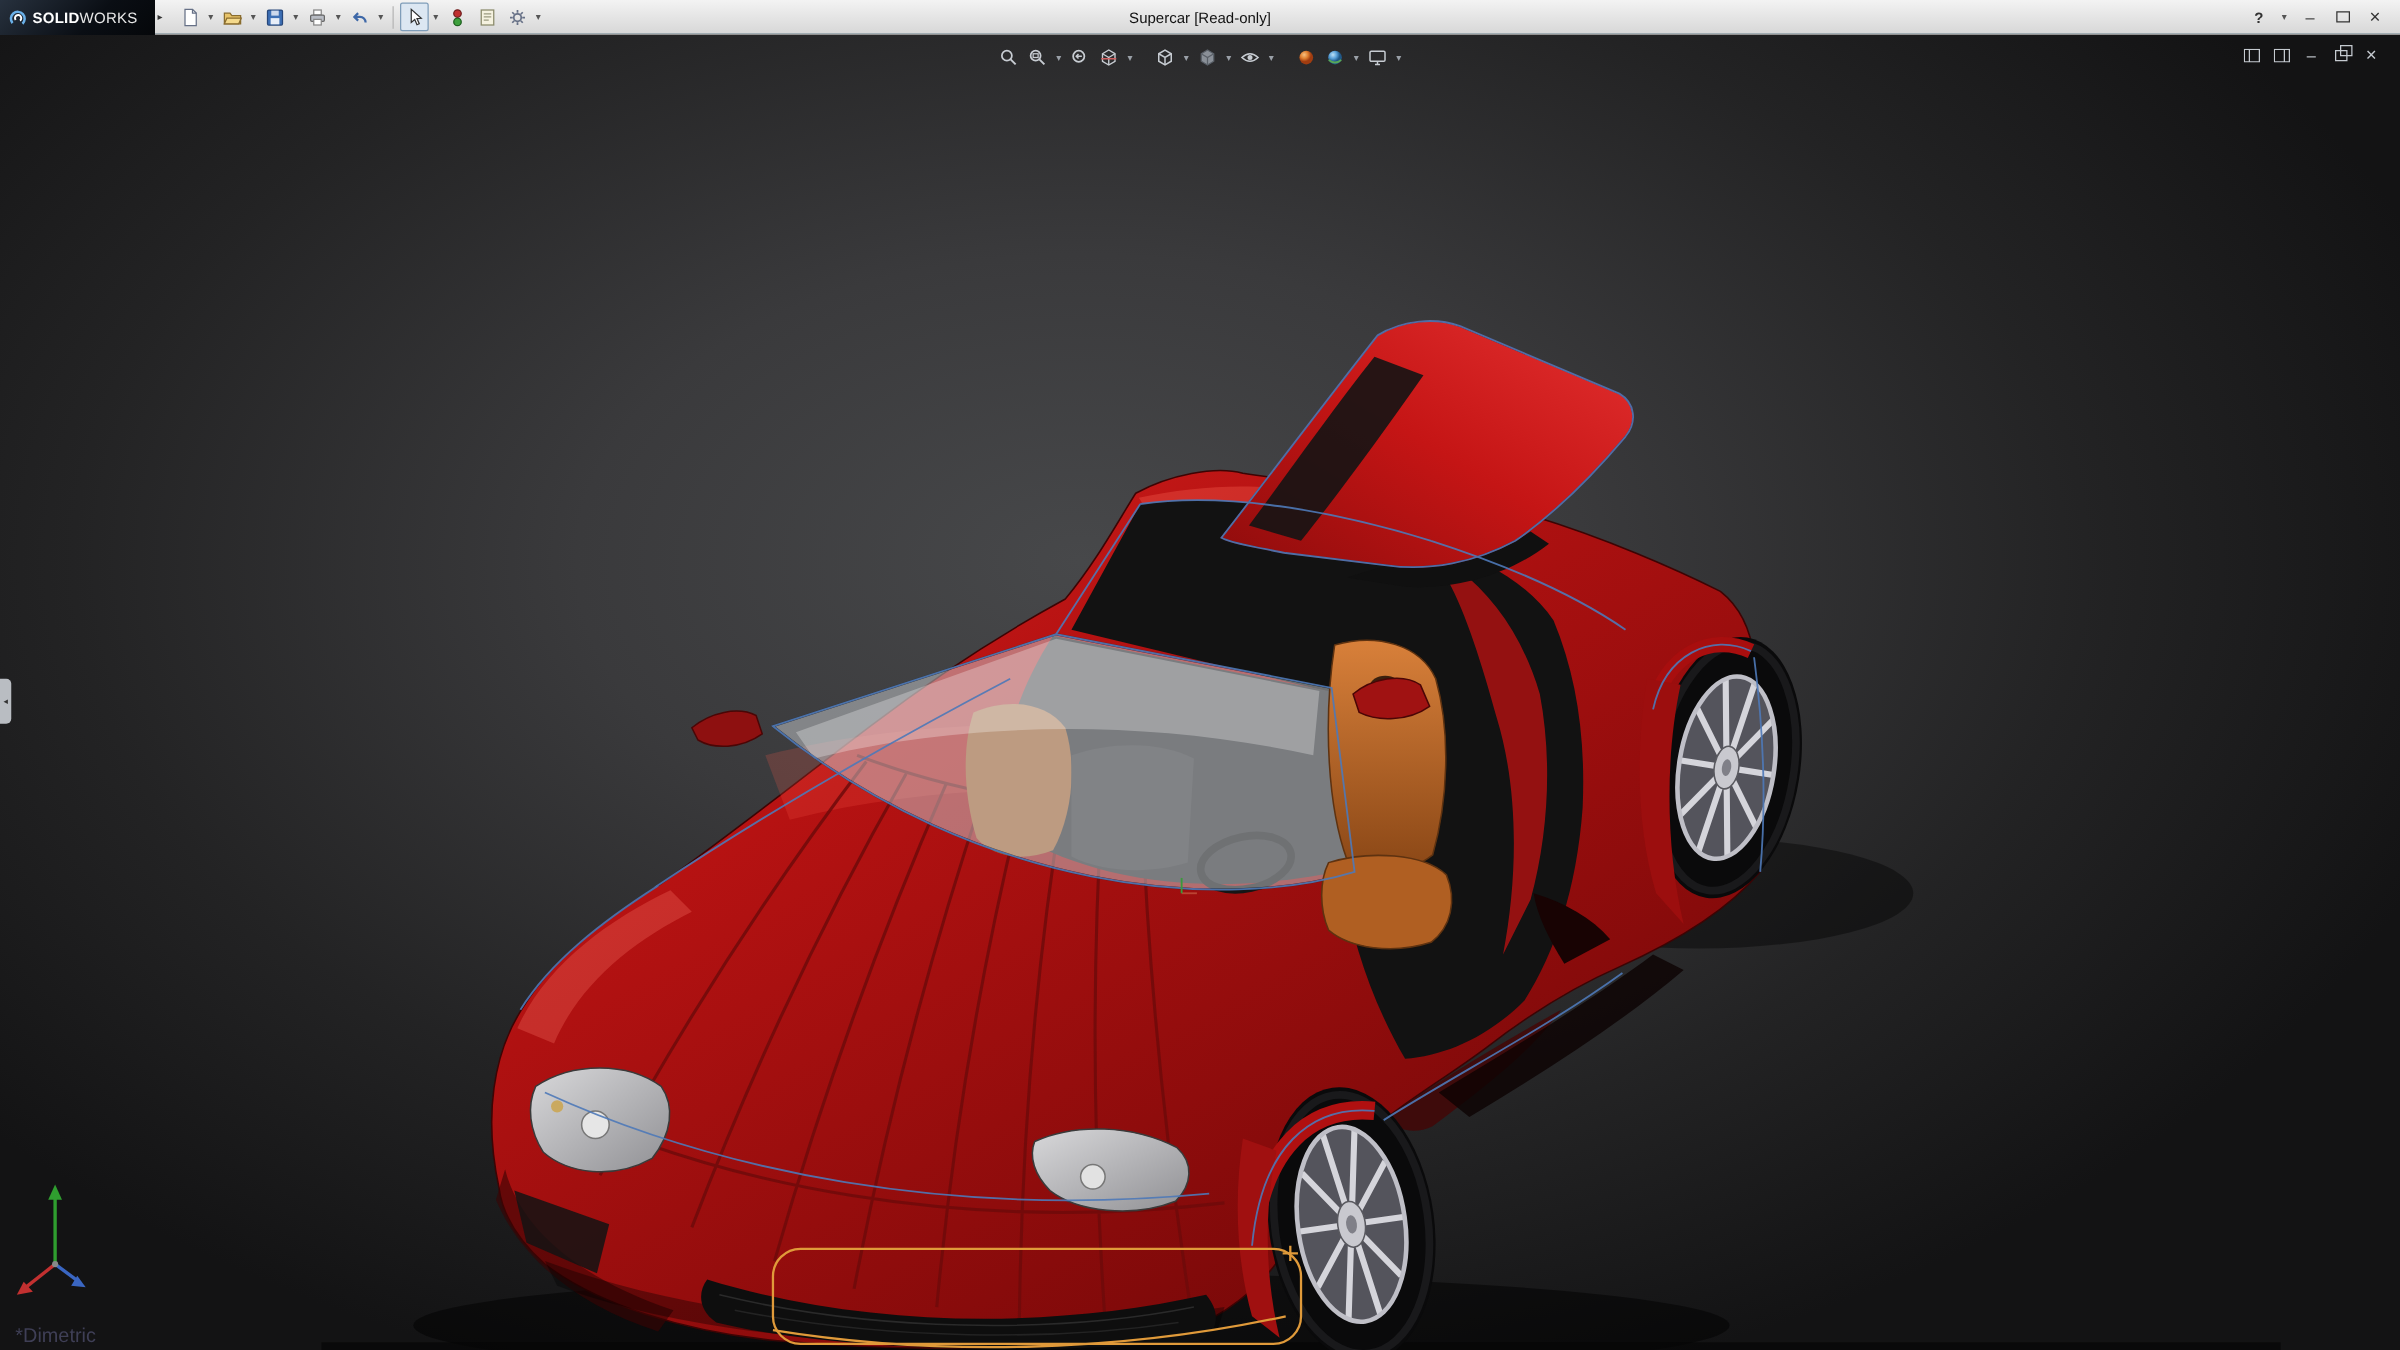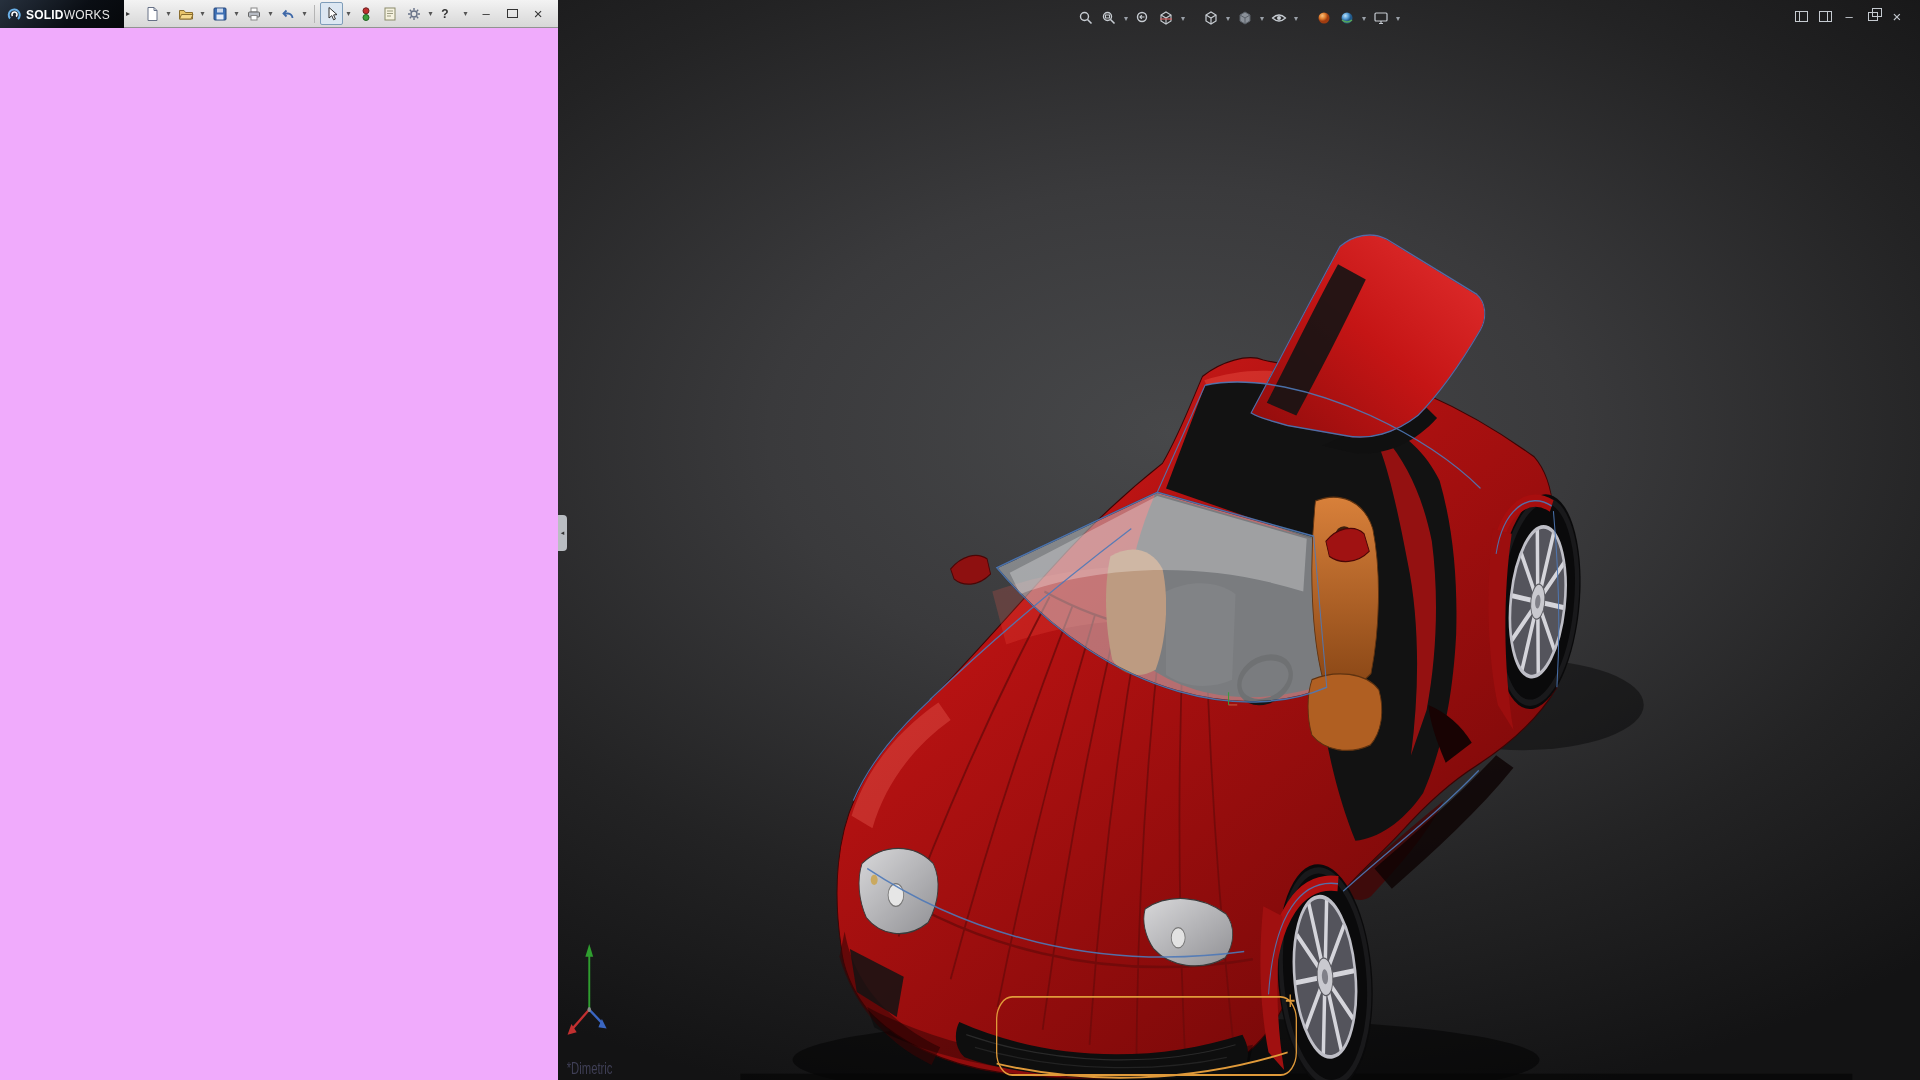--- a/index.html
+++ b/index.html
@@ -1,17 +1,17 @@
 <!DOCTYPE html>
 <html><head>
 <meta charset="utf-8">
 <style>
   * { box-sizing: border-box; margin: 0; padding: 0; }
   html, body { width: 1920px; height: 1080px; overflow: hidden; font-family: "Liberation Sans", sans-serif; }
-  .app { width: 1920px; height: 1080px; display: flex; flex-direction: row; background: #f0abfc; }
+  .app { width: 1920px; height: 1080px; display: flex; flex-direction: column; background: #0c4a6e; }
 
   
   .titlebar {
     height: 28px; flex: 0 0 28px;
     background: linear-gradient(#f3f3f3, #d7d7d7);
     border-bottom: 1px solid #929292;
     display: flex; align-items: center;
     position: relative;
   }
   .logo {
@@ -154,20 +154,21 @@
 
       <span class="tbtn">
         <svg width="16" height="16" viewBox="0 0 16 16">
           <circle cx="8" cy="8" r="3" fill="none" stroke="#667086" stroke-width="1.4"></circle>
           <path stroke="#667086" stroke-width="1.4" d="M8 2v2.2M8 11.8V14M2 8h2.2M11.8 8H14M3.8 3.8l1.6 1.6M10.6 10.6l1.6 1.6M12.2 3.8l-1.6 1.6M5.4 10.6l-1.6 1.6"></path>
         </svg>
       </span>
       <span class="dd">▾</span>
     </div>
 
+    <div class="win-title">Supercar [Read-only]</div>
 
     <div class="tb-right">
       <span class="wbtn help-glyph">?</span>
       <span class="dd">▾</span>
       <span class="wbtn">–</span>
       <span class="wbtn">
           <span class="max-box"></span>
         </span>
       <span class="wbtn" style="font-size:15px;">×</span>
     </div>

